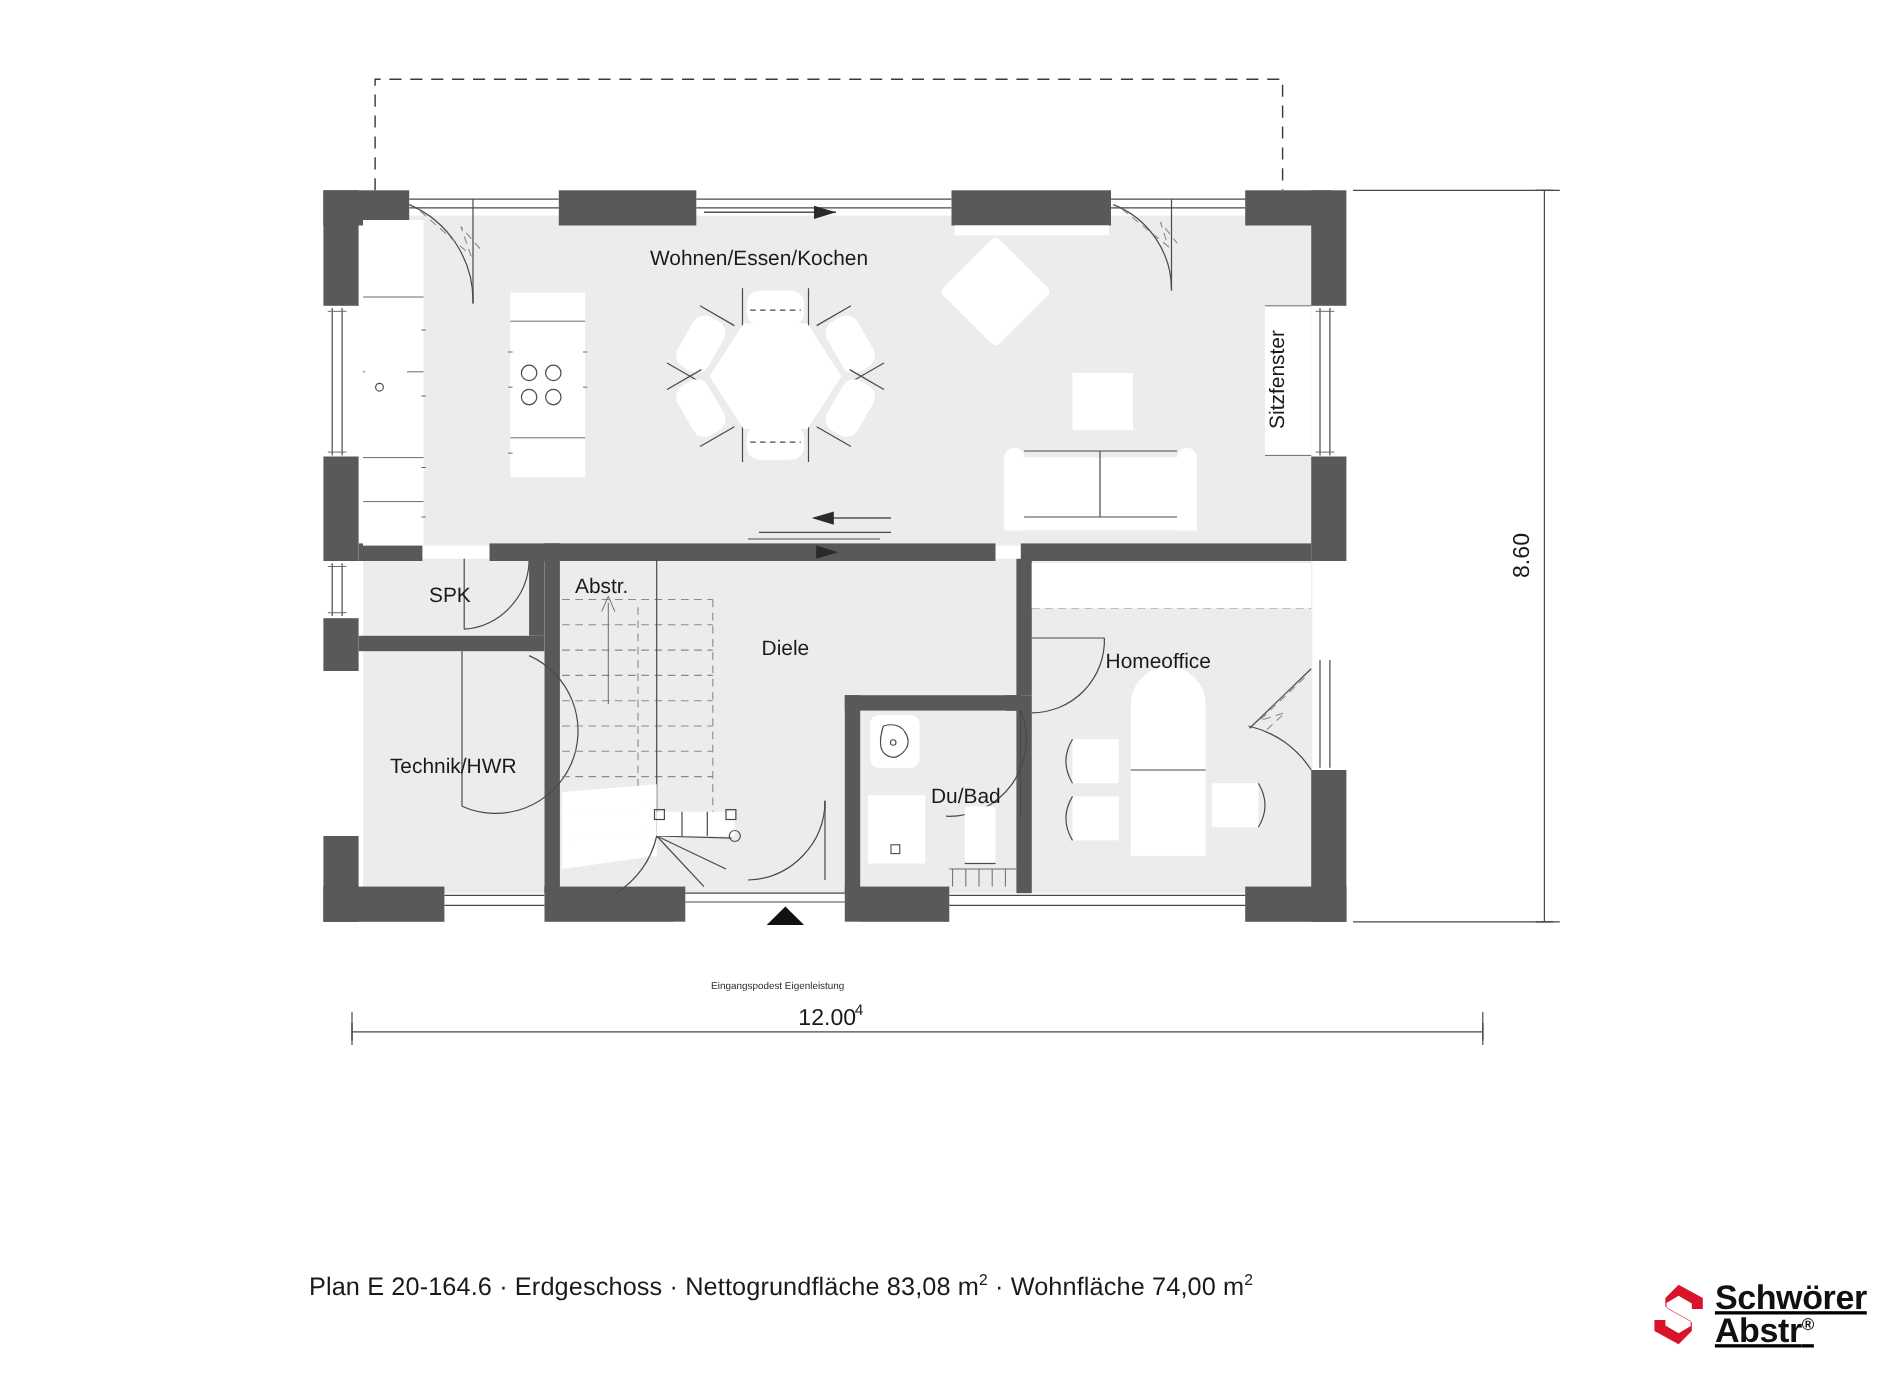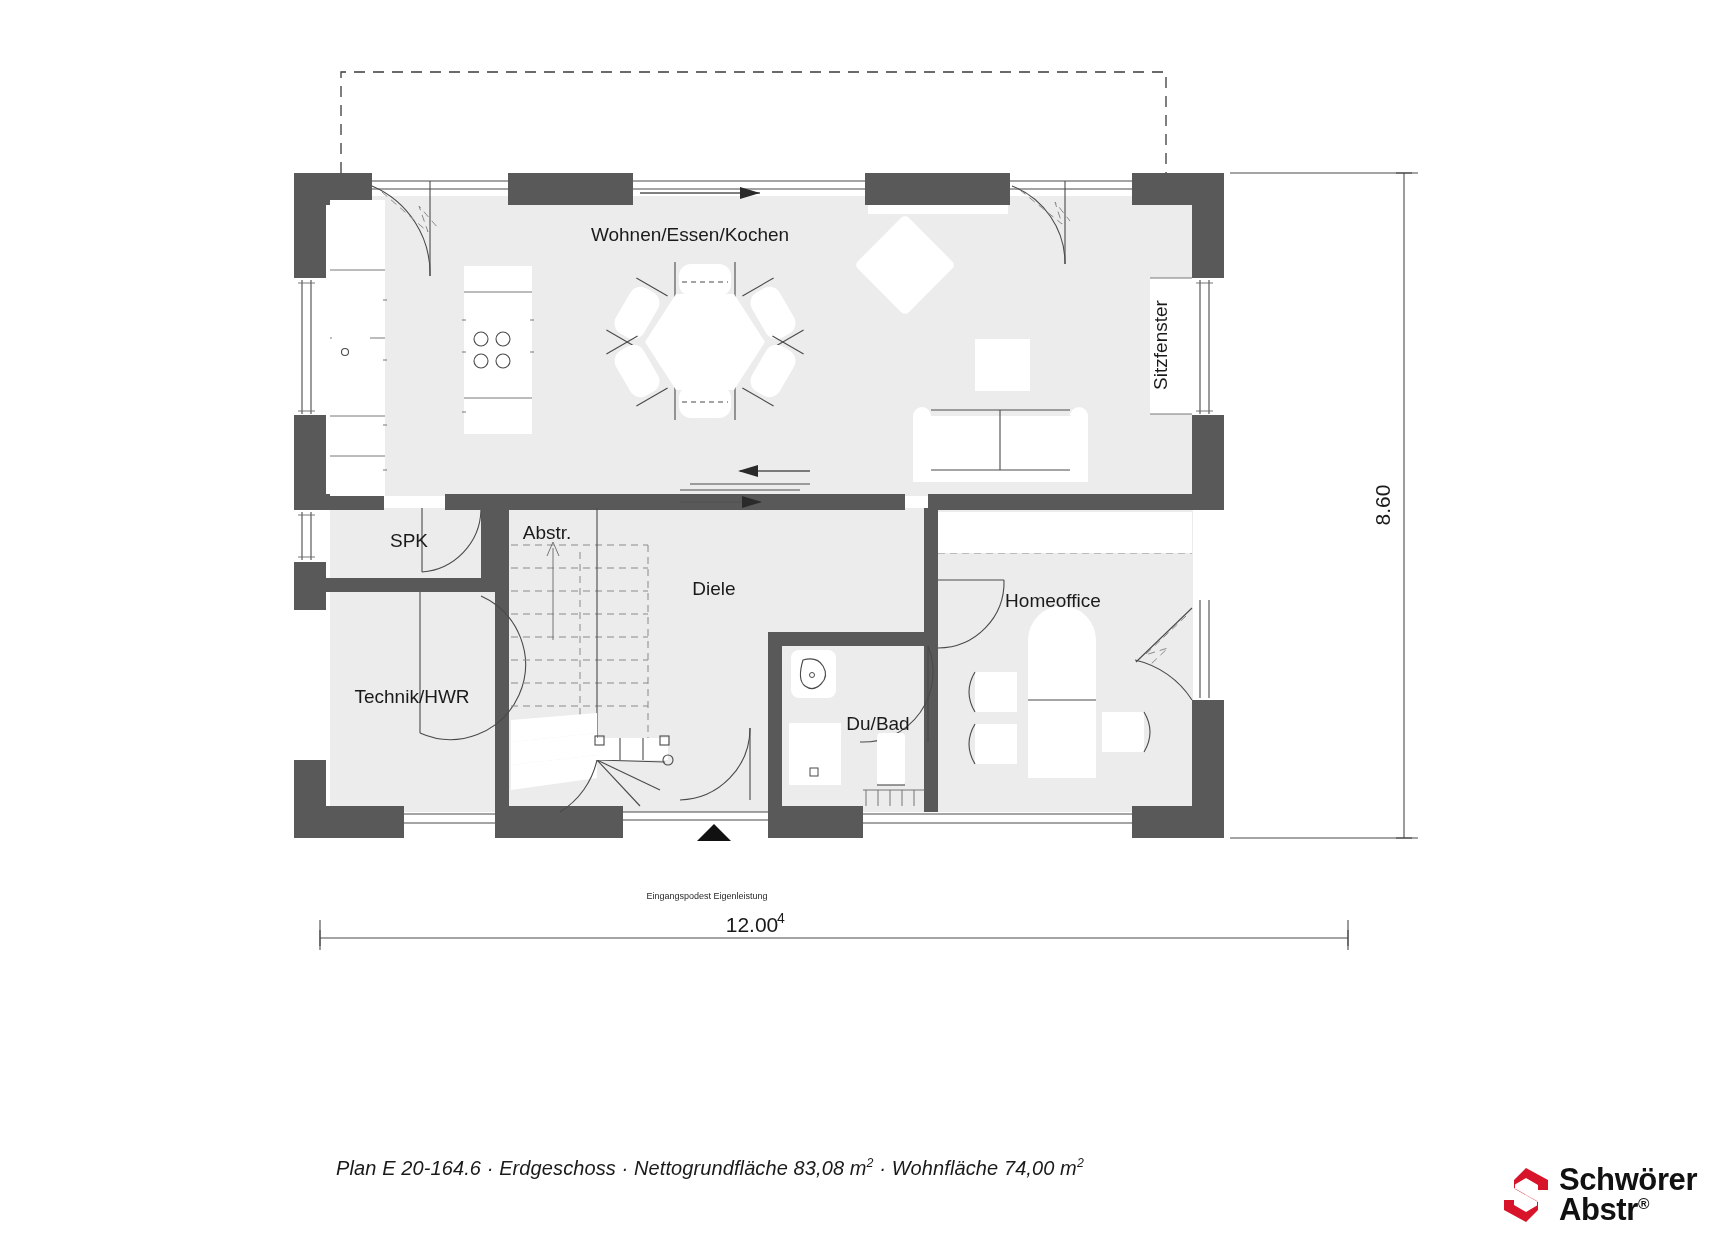--- a/index.html
+++ b/index.html
@@ -22,26 +22,25 @@
     left: 0; top: 0;
     width: 1720px; height: 1254px;
     display: block;
   }
   .caption {
     position: absolute;
     left: 0;
     top: 1156px;
     width: 1420px;
     text-align: center;
-    font-size: 20px;
+    font-size: 23px;
     color: #1a1a1a;
     letter-spacing: 0.1px;
     font-family: "Liberation Sans", sans-serif;
     white-space: nowrap;
-    font-style: italic;
   }
   .caption sup { font-size: 0.62em; vertical-align: super; }
   .logo {
     position: absolute;
     left: 1502px;
     top: 1152px;
     width: 200px;
     height: 86px;
     display: flex;
     align-items: center;
@@ -50,20 +49,21 @@
   .logo-mark {
     width: 48px; height: 56px;
     flex: 0 0 auto;
     position: relative;
   }
   .logo-text {
     display: flex;
     flex-direction: column;
     justify-content: center;
     line-height: 0.98;
+    text-decoration: underline;
   }
   .logo-line {
     font-family: "Liberation Sans", sans-serif;
     font-weight: bold;
     font-size: 31px;
     color: #111111;
     letter-spacing: -0.4px;
   }
   .logo-line .reg { font-size: 0.50em; vertical-align: super; font-weight: bold;}
 </style>

